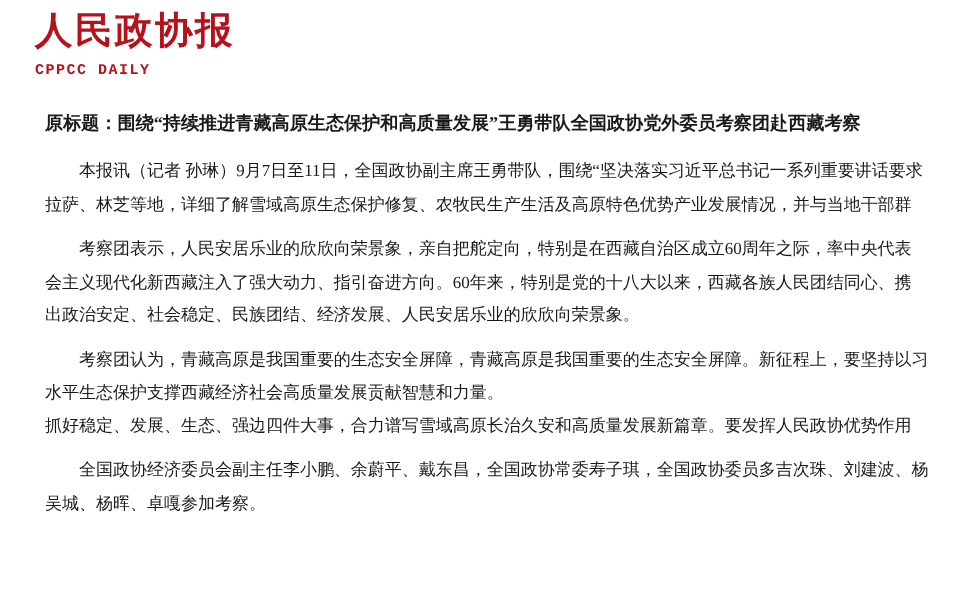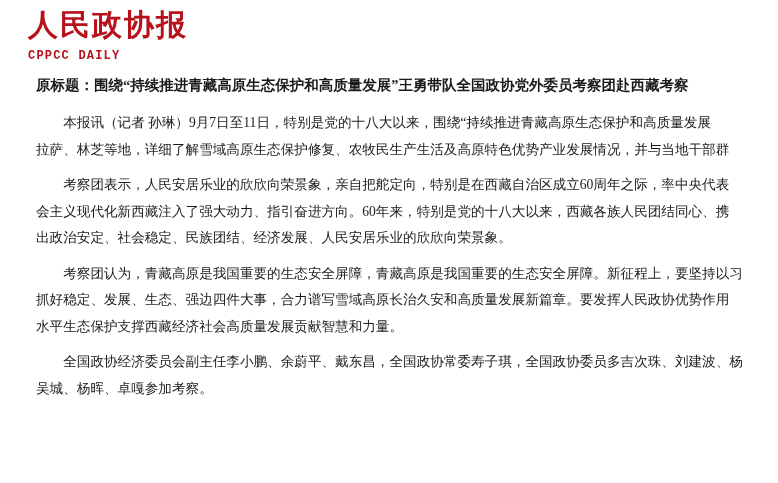--- a/index.html
+++ b/index.html
@@ -36,21 +36,21 @@
     margin-top: 4px;
   }
   .article {
     padding: 0 22px 0 36px;
   }
   .headline {
     font-size: 14.5px;
     font-weight: bold;
     color: #1a1a1a;
     line-height: 1.5;
-    margin-top: 8px;
+    margin-top: 22px;
     margin-bottom: 14px;
     white-space: nowrap;
     overflow: hidden;
   }
   .para-block {
     margin: 0 0 9px 0;
   }
   .para-block .line {
     font-size: 13.6px;
     color: #1a1a1a;
@@ -67,33 +67,33 @@
 
 <div class="masthead">
   <div class="masthead-cn">人民政协报</div>
   <div class="masthead-en">CPPCC DAILY</div>
 </div>
 
 <div class="article">
   <div class="headline">原标题：围绕“持续推进青藏高原生态保护和高质量发展”王勇带队全国政协党外委员考察团赴西藏考察</div>
 
   <div class="para-block">
-    <div class="line first">本报讯（记者 孙琳）9月7日至11日，特别是党的十八大以来，围绕“持续推进青藏高原生态保护和高质量发展</div>
+    <div class="line first">本报讯（记者 孙琳）9月7日至11日，全国政协副主席王勇带队，围绕“坚决落实习近平总书记一系列重要讲话要求</div>
     <div class="line">拉萨、林芝等地，详细了解雪域高原生态保护修复、农牧民生产生活及高原特色优势产业发展情况，并与当地干部群</div>
   </div>
 
   <div class="para-block">
     <div class="line first">考察团表示，人民安居乐业的欣欣向荣景象，亲自把舵定向，特别是在西藏自治区成立60周年之际，率中央代表</div>
     <div class="line">会主义现代化新西藏注入了强大动力、指引奋进方向。60年来，特别是党的十八大以来，西藏各族人民团结同心、携</div>
     <div class="line">出政治安定、社会稳定、民族团结、经济发展、人民安居乐业的欣欣向荣景象。</div>
   </div>
 
   <div class="para-block">
     <div class="line first">考察团认为，青藏高原是我国重要的生态安全屏障，青藏高原是我国重要的生态安全屏障。新征程上，要坚持以习</div>
+    <div class="line">水平生态保护支撑西藏经济社会高质量发展贡献智慧和力量。</div>
     <div class="line">抓好稳定、发展、生态、强边四件大事，合力谱写雪域高原长治久安和高质量发展新篇章。要发挥人民政协优势作用</div>
-    <div class="line">水平生态保护支撑西藏经济社会高质量发展贡献智慧和力量。</div>
   </div>
 
   <div class="para-block">
     <div class="line first">全国政协经济委员会副主任李小鹏、余蔚平、戴东昌，全国政协常委寿子琪，全国政协委员多吉次珠、刘建波、杨</div>
     <div class="line">吴城、杨晖、卓嘎参加考察。</div>
   </div>
 </div>
 
 </body></html>

